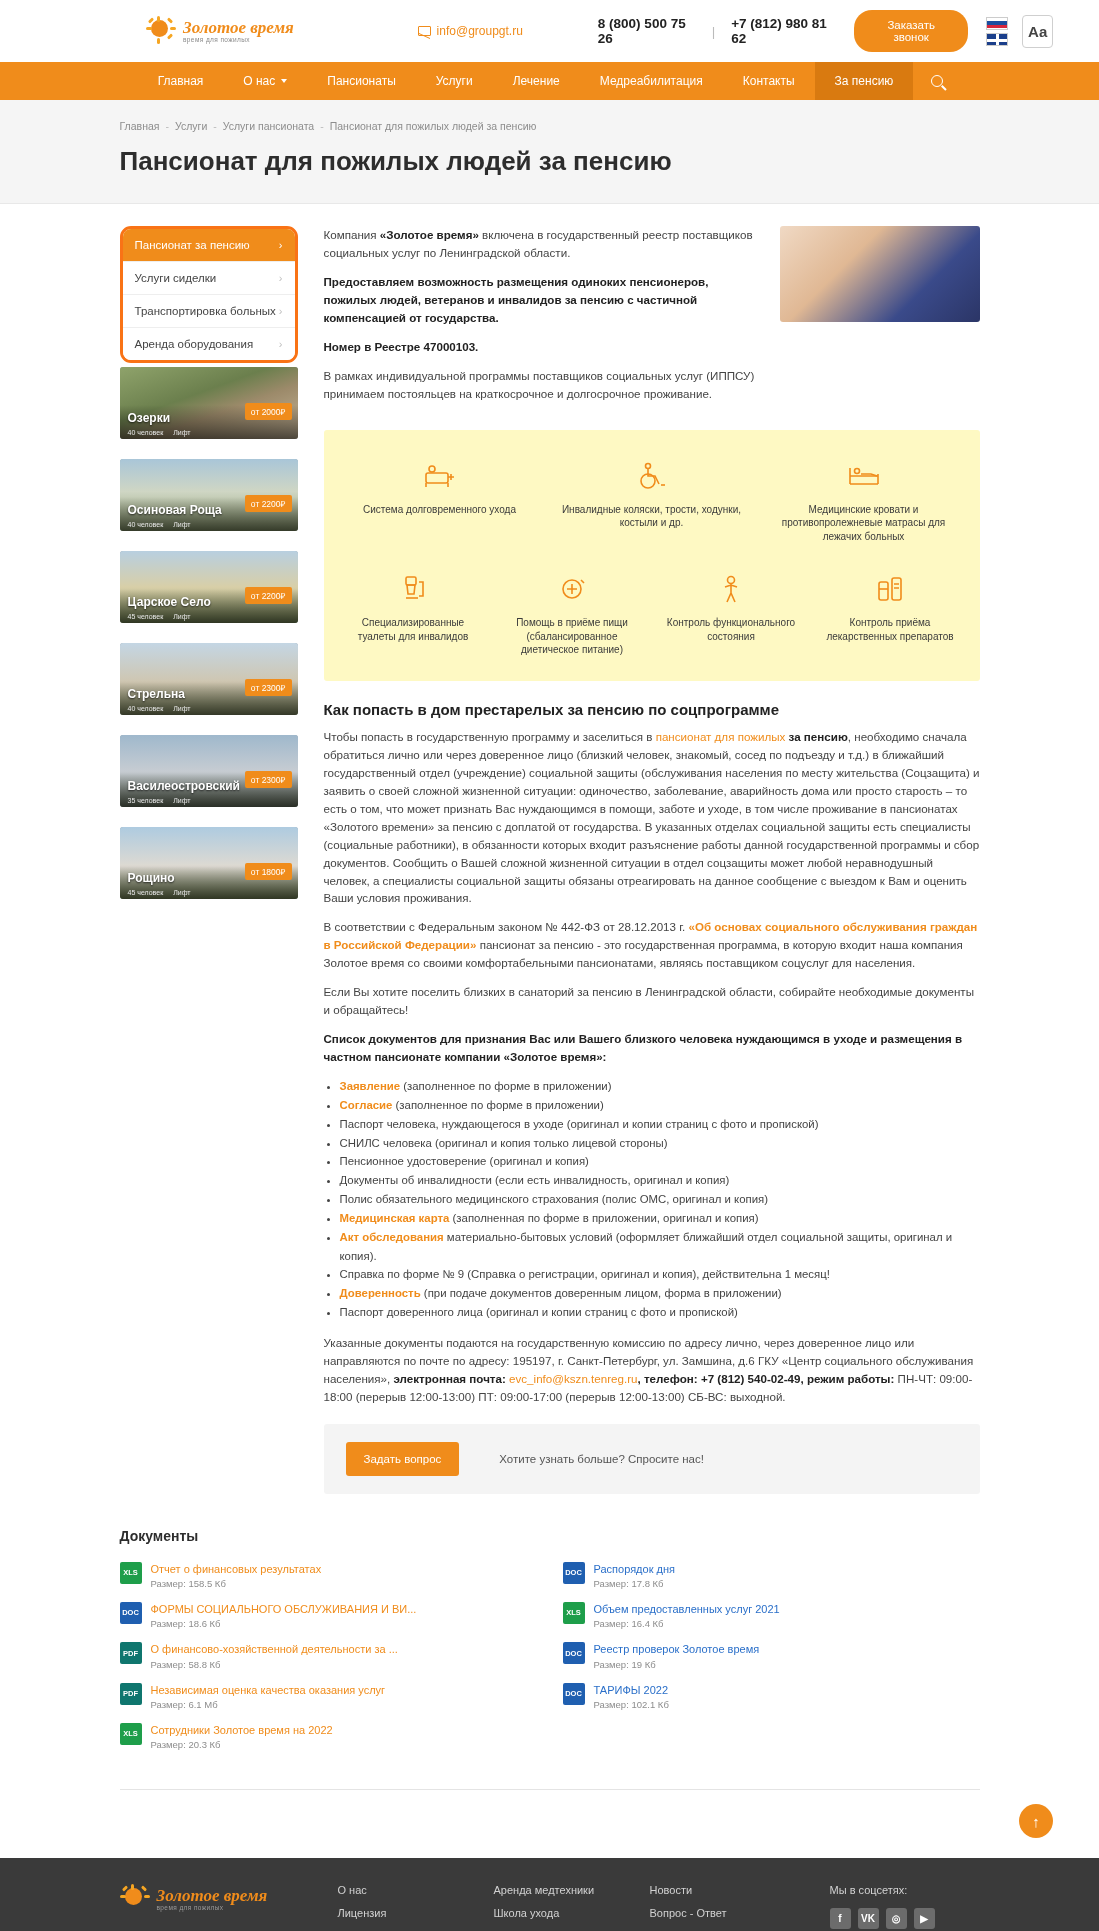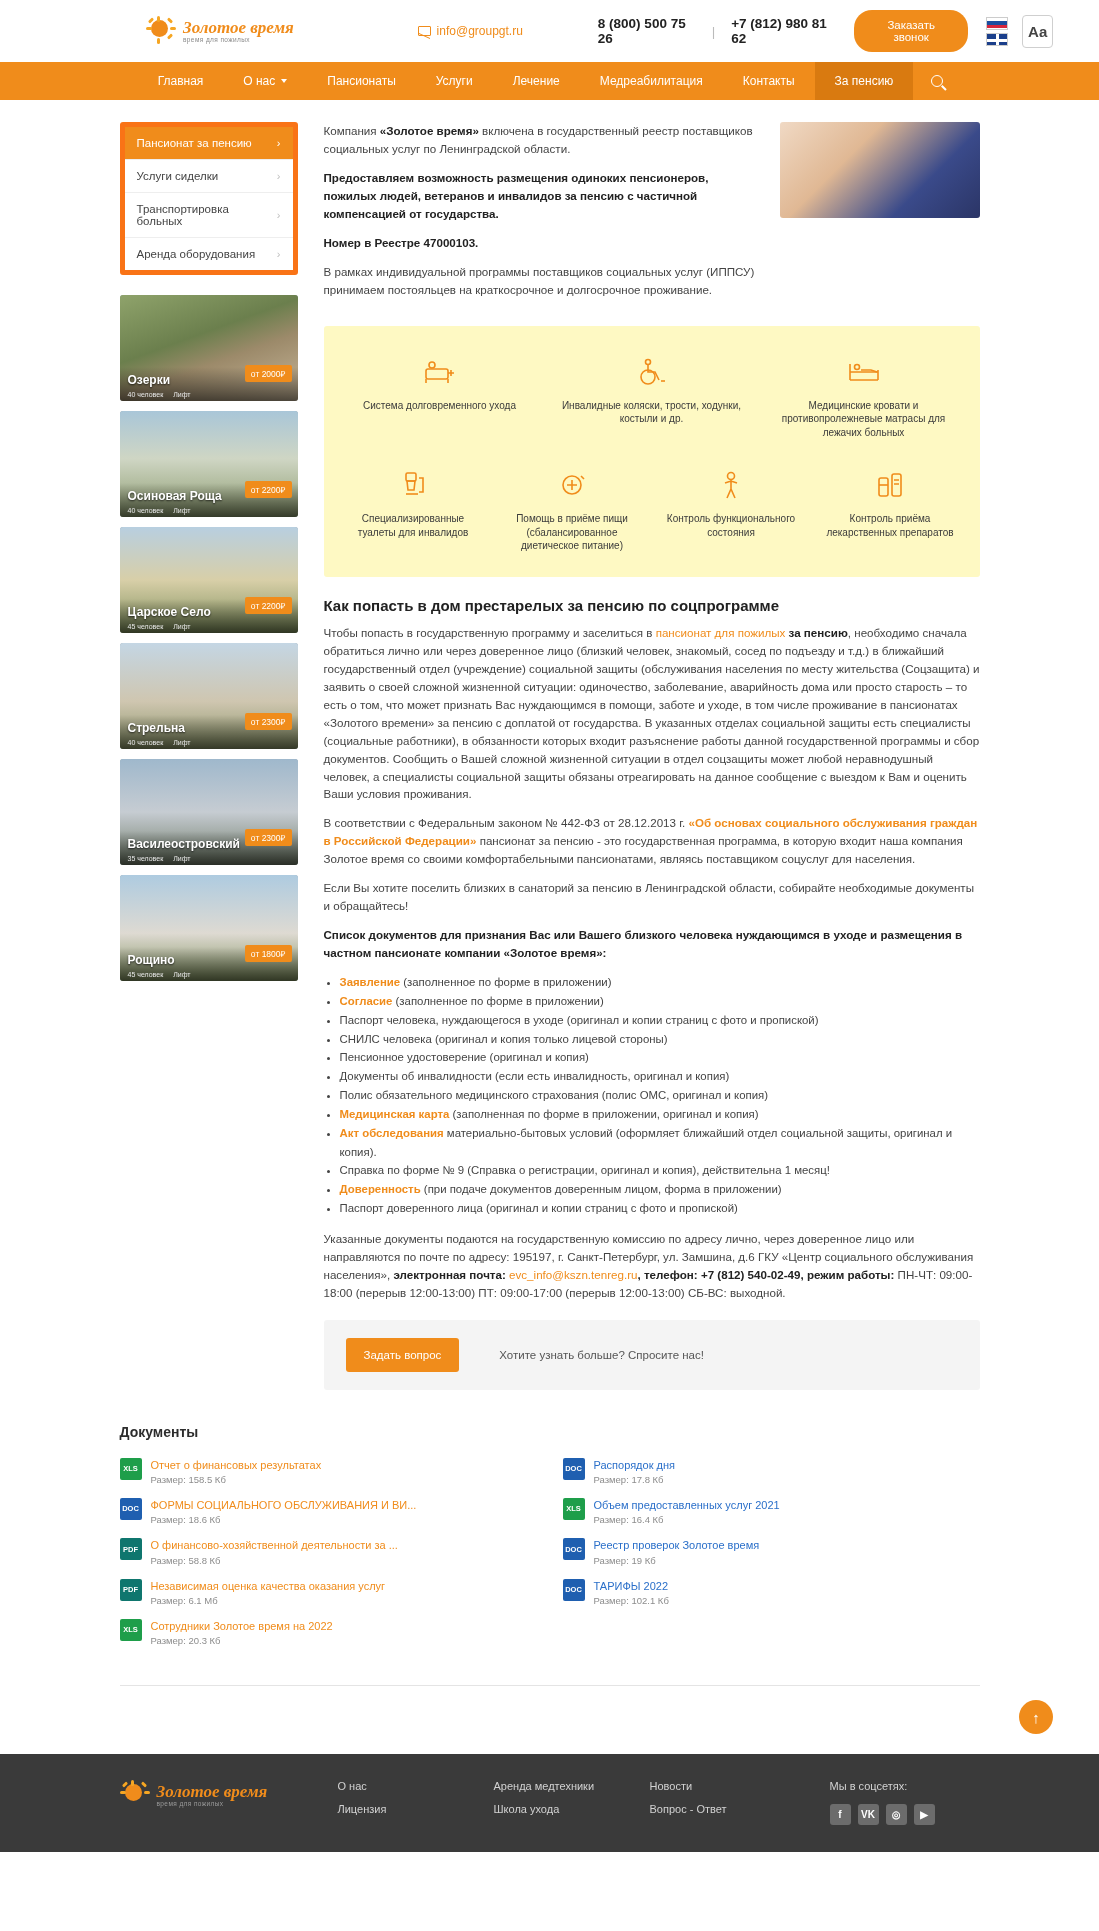--- a/index.html
+++ b/index.html
@@ -57,29 +57,29 @@
   .breadcrumb a { color:#8d8d8d; text-decoration:none; }
   .breadcrumb .sepc { margin: 0 6px; color:#bbb;}
   h1.page-title { font-size: 26px; font-weight:bold; color:#2d2d2d; margin:0; }
 
   
   .content { width: 860px; margin: 0 auto; display:flex; gap: 26px; padding-top: 22px; }
   .sidebar { width: 178px; flex:none; }
   .main { flex:1; min-width:0; }
 
   
-  .side-menu { border:5px solid #f97316; border-radius:3px; overflow:hidden; margin-bottom: 20px;}
+  .side-menu { border:3px solid #f97316; border-radius:11px; overflow:hidden; margin-bottom: 4px;}
   .side-item { display:flex; align-items:center; justify-content:space-between; padding: 10px 12px; font-size:11.5px; color:#444; border-bottom:1px solid #eee; cursor:pointer; background:#fff;}
   .side-item:last-child{border-bottom:none;}
   .side-item.active { background:#f08c1b; color:#fff; }
   .side-item .chev { font-size:11px; color:#c0c0c0;}
   .side-item.active .chev { color:#fff; }
 
   
-  .card { position:relative; height: 106px; border-radius:3px; overflow:hidden; margin-bottom: 10px; background:#93a3ab; }
+  .card { position:relative; height: 72px; border-radius:3px; overflow:hidden; margin-bottom: 20px; background:#93a3ab; }
   .card .photo { position:absolute; inset:0; }
   .card .overlay { position:absolute; left:0; right:0; bottom:0; height:34px; background:linear-gradient(to top, rgba(0,0,0,.62), rgba(0,0,0,0)); }
   .card .cname { position:absolute; left:8px; bottom:14px; color:#fff; font-size:12px; font-weight:bold; text-shadow:0 1px 2px rgba(0,0,0,.7);}
   .card .meta { position:absolute; left:8px; bottom:3px; color:#e9e9e9; font-size:7px; display:flex; gap:10px;}
   .card .price { position:absolute; right:6px; bottom:19px; background:#f08c1b; color:#fff; font-size:8.5px; padding:3px 6px; border-radius:2px;}
 
   
   .main p { font-size:11.6px; line-height:1.55; color:#444; margin: 0 0 11px 0; }
   .main p b { color:#222; }
   .orange { color:#f08c1b; }
@@ -204,20 +204,28 @@
         </div>
       <div class="nav-item active">
           <span>За пенсию</span>
         </div>
       <div class="nav-search">
           <span class="srch"></span>
         </div>
     </div>
   </div>
 
+  <div class="titleblock">
+    <div class="wrap">
+      <div class="breadcrumb">
+        <a href="#">Главная</a><span class="sepc">-</span><a href="#">Услуги</a><span class="sepc">-</span><a href="#">Услуги пансионата</a><span class="sepc">-</span><span>Пансионат для пожилых людей за пенсию</span>
+      </div>
+      <h1 class="page-title">Пансионат для пожилых людей за пенсию</h1>
+    </div>
+  </div>
 
   <div class="content">
 
     <div class="sidebar">
       <div class="side-menu">
         <div class="side-item active">
             <span>Пансионат за пенсию</span>
             <span class="chev">›</span>
           </div>
         <div class="side-item">

